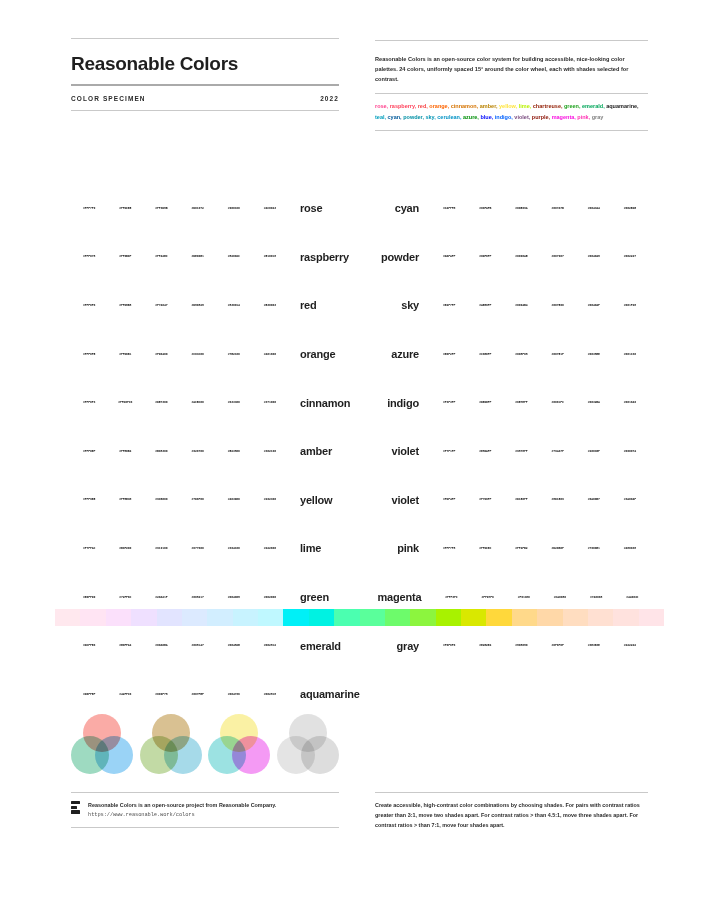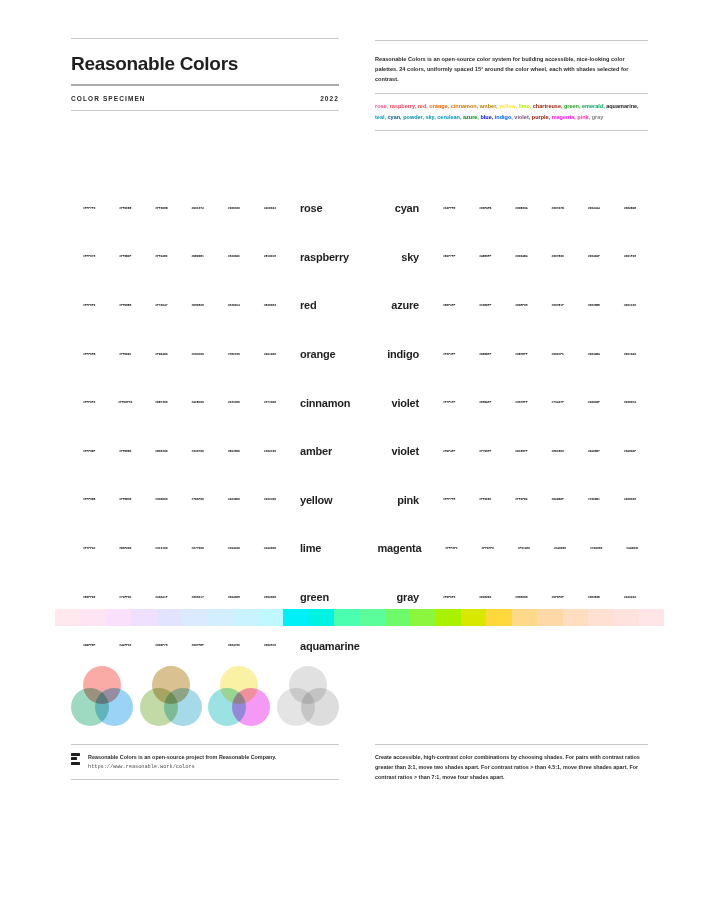--- a/index.html
+++ b/index.html
@@ -426,20 +426,43 @@
               <div class="hex">#004908</div>
             </div>
             <div class="sw" style="background: rgb(6, 32, 0);">
               <div class="hex">#062000</div>
             </div>
           </div>
           <div class="rowlabel">green</div>
         </div>
         <div class="prow label-right">
           <div class="swatches">
+            <div class="sw" style="background: rgb(220, 255, 230);">
+              <div class="hex">#DCFFE6</div>
+            </div>
+            <div class="sw" style="background: rgb(80, 255, 162);">
+              <div class="hex">#50FFA2</div>
+            </div>
+            <div class="sw" style="background: rgb(0, 166, 90);">
+              <div class="hex">#00A65A</div>
+            </div>
+            <div class="sw" style="background: rgb(0, 129, 71);">
+              <div class="hex">#008147</div>
+            </div>
+            <div class="sw" style="background: rgb(0, 72, 37);">
+              <div class="hex">#004825</div>
+            </div>
+            <div class="sw" style="background: rgb(0, 40, 18);">
+              <div class="hex">#002812</div>
+            </div>
+          </div>
+          <div class="rowlabel">emerald</div>
+        </div>
+        <div class="prow label-right">
+          <div class="swatches">
             <div class="sw" style="background: rgb(214, 255, 239);">
               <div class="hex">#D6FFEF</div>
             </div>
             <div class="sw" style="background: rgb(66, 255, 198);">
               <div class="hex">#42FFC6</div>
             </div>
             <div class="sw" style="background: rgb(0, 159, 120);">
               <div class="hex">#009F78</div>
             </div>
             <div class="sw" style="background: rgb(0, 127, 95);">
@@ -471,20 +494,43 @@
               <div class="hex">#007A7B</div>
             </div>
             <div class="sw" style="background: rgb(0, 67, 68);">
               <div class="hex">#004344</div>
             </div>
             <div class="sw" style="background: rgb(0, 37, 37);">
               <div class="hex">#002525</div>
             </div>
           </div>
           <div class="rowlabel">cyan</div>
+        </div>
+        <div class="prow label-left">
+          <div class="swatches">
+            <div class="sw" style="background: rgb(218, 250, 255);">
+              <div class="hex">#DAFAFF</div>
+            </div>
+            <div class="sw" style="background: rgb(13, 240, 255);">
+              <div class="hex">#0DF0FF</div>
+            </div>
+            <div class="sw" style="background: rgb(0, 144, 165);">
+              <div class="hex">#0090A5</div>
+            </div>
+            <div class="sw" style="background: rgb(0, 121, 7);">
+              <div class="hex">#007907</div>
+            </div>
+            <div class="sw" style="background: rgb(0, 64, 72);">
+              <div class="hex">#004048</div>
+            </div>
+            <div class="sw" style="background: rgb(0, 34, 39);">
+              <div class="hex">#002227</div>
+            </div>
+          </div>
+          <div class="rowlabel">powder</div>
         </div>
         <div class="prow label-left">
           <div class="swatches">
             <div class="sw" style="background: rgb(226, 247, 255);">
               <div class="hex">#E2F7FF</div>
             </div>
             <div class="sw" style="background: rgb(174, 233, 255);">
               <div class="hex">#AEE9FF</div>
             </div>
             <div class="sw" style="background: rgb(0, 148, 180);">

